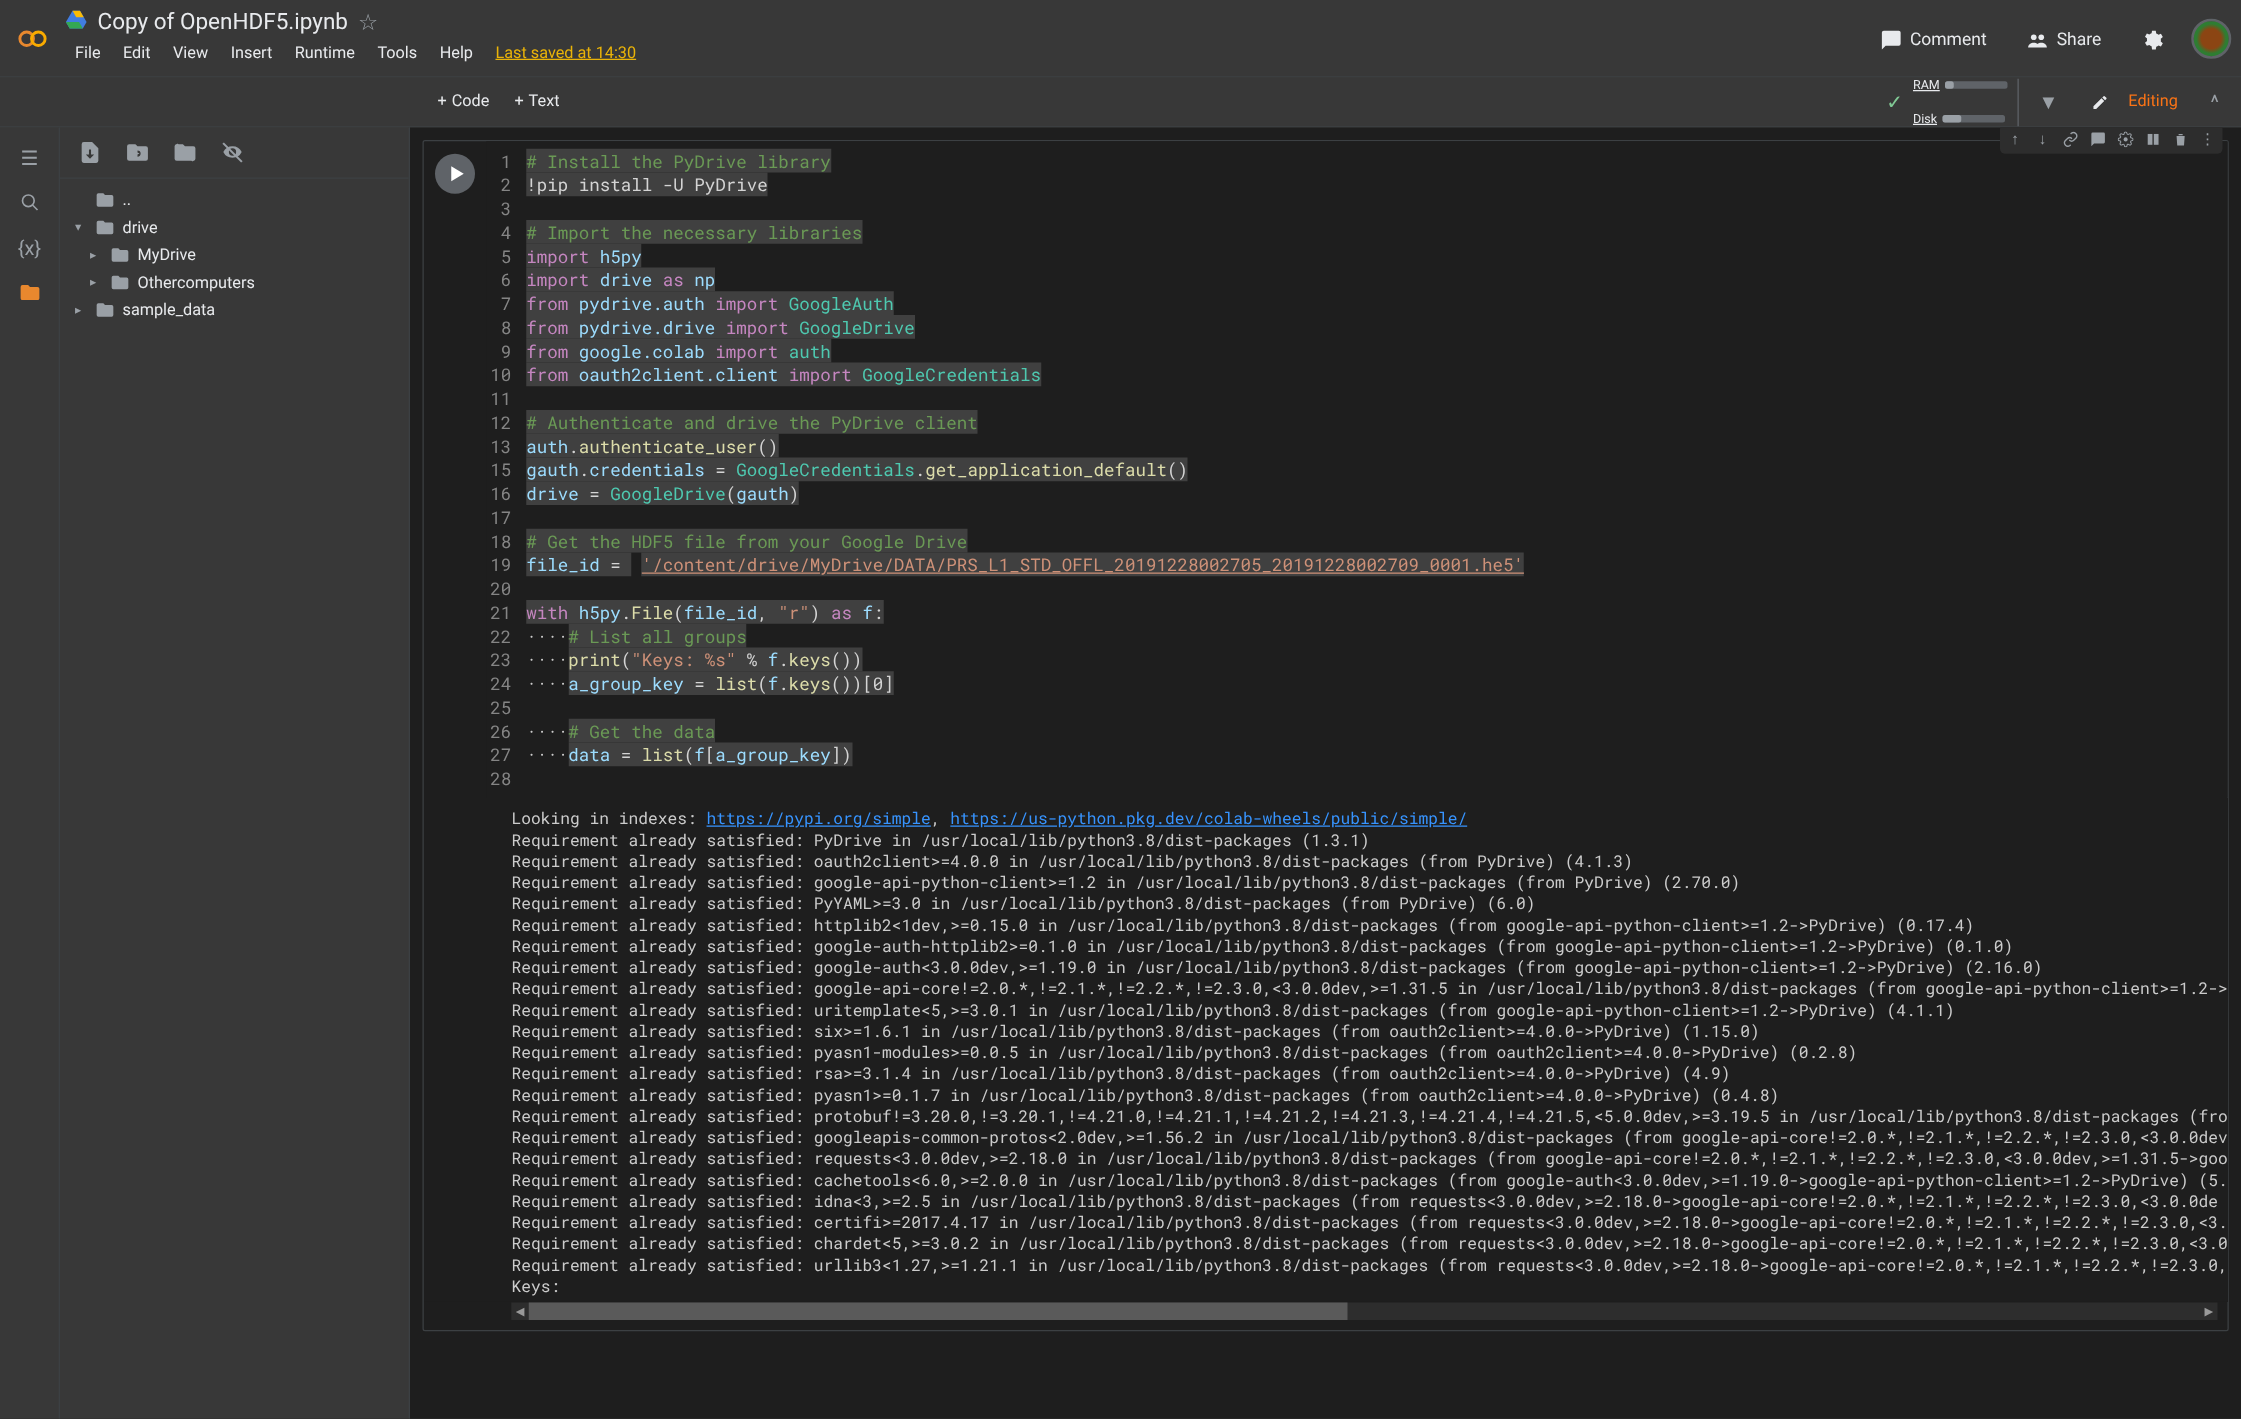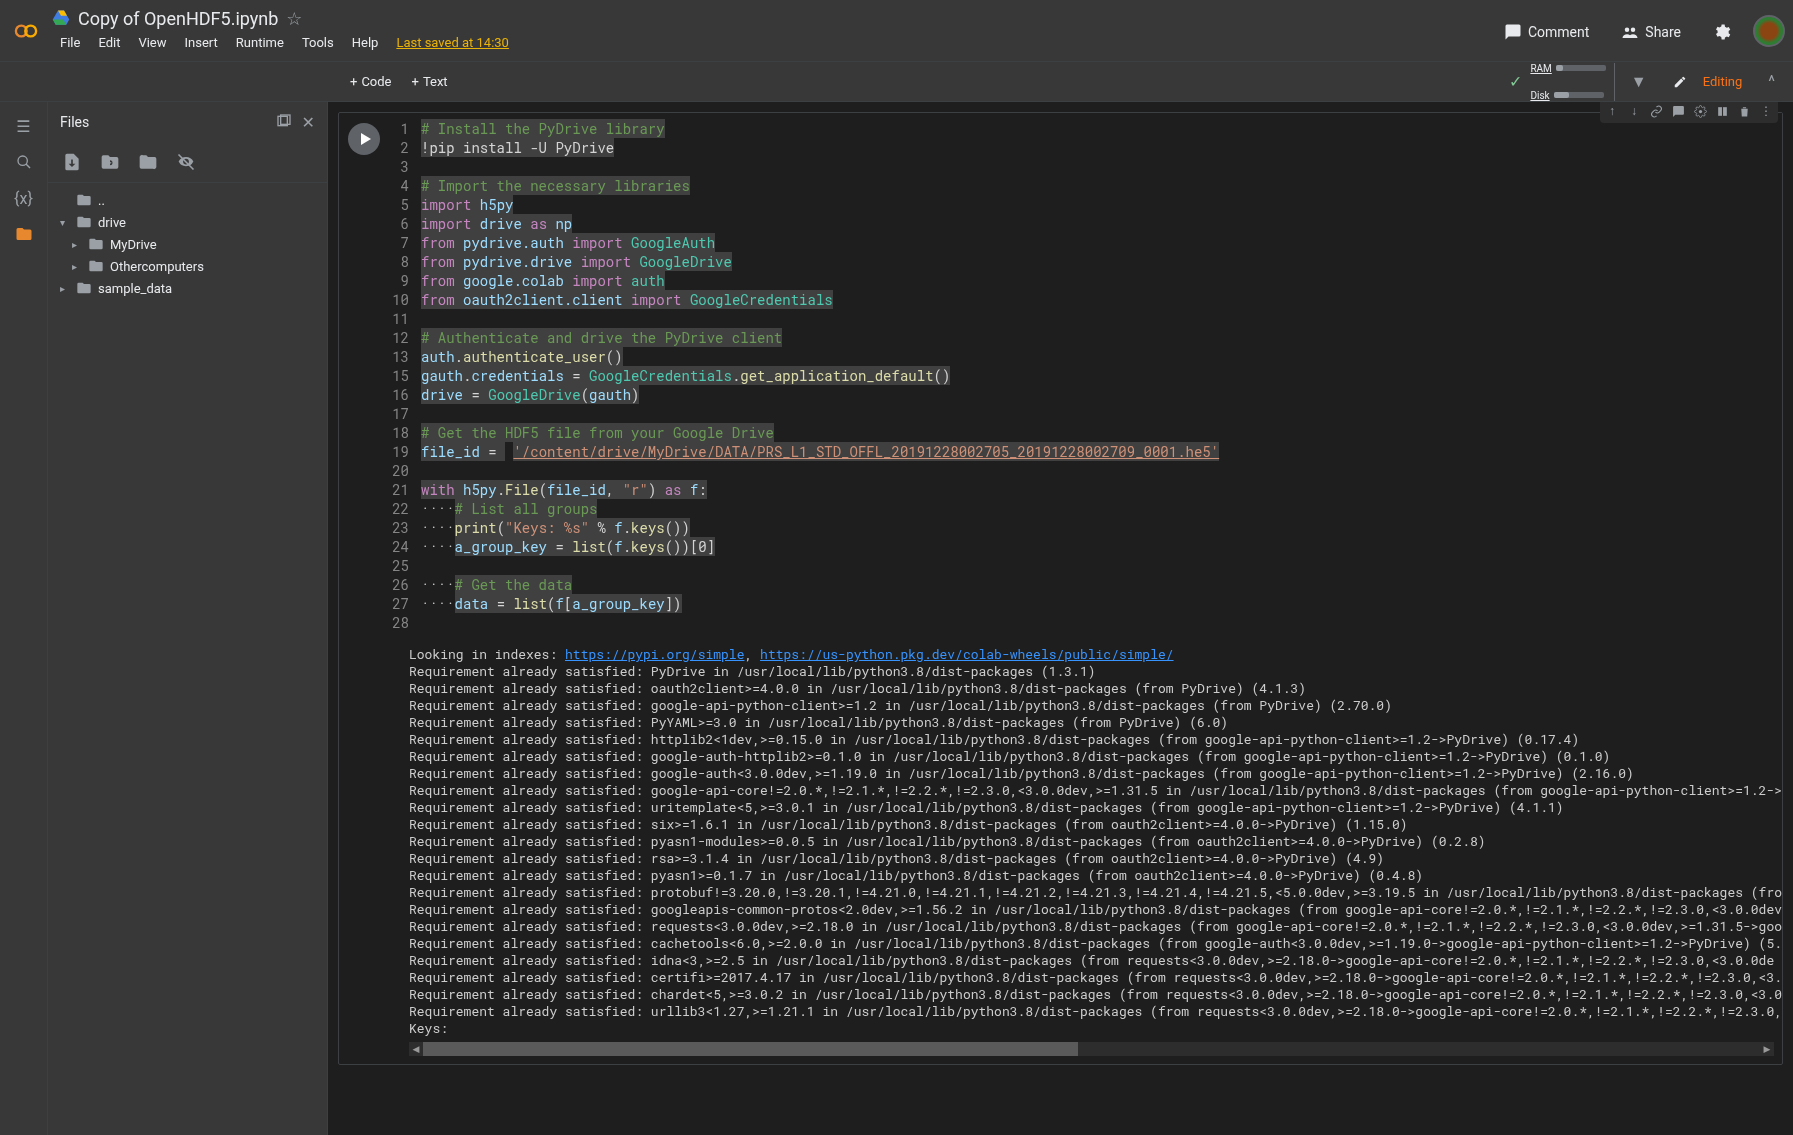--- a/index.html
+++ b/index.html
@@ -1,21 +1,21 @@
 <!DOCTYPE html>
 <html><head>
 <meta charset="utf-8">
 <style>
 * { margin:0; padding:0; box-sizing:border-box; }
 body { font-family:Roboto,Arial,sans-serif; background:#383838; color:#e8eaed; overflow:hidden; width:1793px; height:1135px; }
 .header { height:62px; background:#383838; display:flex; align-items:center; padding:0 8px; border-bottom:1px solid #3c4043; }
 .logo { width:36px; height:36px; display:flex; align-items:center; justify-content:center; margin-right:8px; }
 .logo svg { width:28px; height:28px; }
 .title-block { display:flex; flex-direction:column; flex:1; }
-.title-row { display:flex; align-items:center; gap:8px; }
+.title-row { display:flex; gap:8px; }
 .drive-icon { width:18px; height:18px; }
 .title { font-size:18px; color:#e8eaed; }
 .star-icon { color:#9aa0a6; font-size:18px; cursor:pointer; }
 .menu-row { display:flex; gap:2px; margin-top:2px; }
 .menu-item { padding:4px 8px; font-size:13px; color:#e8eaed; cursor:pointer; border-radius:4px; }
 .last-saved { padding:4px 8px; font-size:13px; color:#eab308; text-decoration:underline;text-align:right; }
 .header-right { display:flex; align-items:flex-end; gap:12px; margin-left:auto; }
 .hbtn { display:flex; align-items:center; gap:6px; font-size:14px; color:#e8eaed; cursor:pointer; padding:6px 10px; }
 .avatar { width:32px; height:32px; border-radius:50%; background:radial-gradient(circle,#8b4513 40%,#2e7d32 60%); border:2px solid #5f6368; }
 .toolbar { height:40px; background:#383838; display:flex; align-items:center; padding:0 10px 0 340px; border-bottom:1px solid #3c4043; }
@@ -170,32 +170,20 @@
       </div>
     <div class="rail-icon">{x}</div>
     <div class="rail-icon active">
         <svg width="18" height="18" viewBox="0 0 24 24" fill="#e8882e">
           <path d="M10 4H4a2 2 0 00-2 2v12a2 2 0 002 2h16a2 2 0 002-2V8a2 2 0 00-2-2h-8l-2-2z"></path>
         </svg>
       </div>
   </div>
 
   <div class="files-panel">
-    <div class="files-header">
-      <span>Files</span>
-      <div class="files-header-icons">
-        <span class="fh-icon">
-            <svg width="16" height="16" viewBox="0 0 24 24" fill="none" stroke="#9aa0a6" stroke-width="2">
-              <rect x="3" y="5" width="14" height="14"></rect>
-              <rect x="7" y="3" width="14" height="14"></rect>
-            </svg>
-          </span>
-        <span class="fh-icon">✕</span>
-      </div>
-    </div>
     <div class="files-toolbar">
       <span class="ft-icon">
           <svg viewBox="0 0 24 24" fill="#9aa0a6">
             <path d="M14 2H6a2 2 0 00-2 2v16a2 2 0 002 2h12a2 2 0 002-2V8l-6-6zM12 18l-4-4h3V9h2v5h3l-4 4z"></path>
           </svg>
         </span>
       <span class="ft-icon">
           <svg viewBox="0 0 24 24" fill="#9aa0a6">
             <path d="M10 4H4a2 2 0 00-2 2v12a2 2 0 002 2h16a2 2 0 002-2V8a2 2 0 00-2-2h-8l-2-2z"></path>
             <path d="M12 10v2l2 1-2 1v2a3 3 0 100-6z" fill="#383838"></path>

